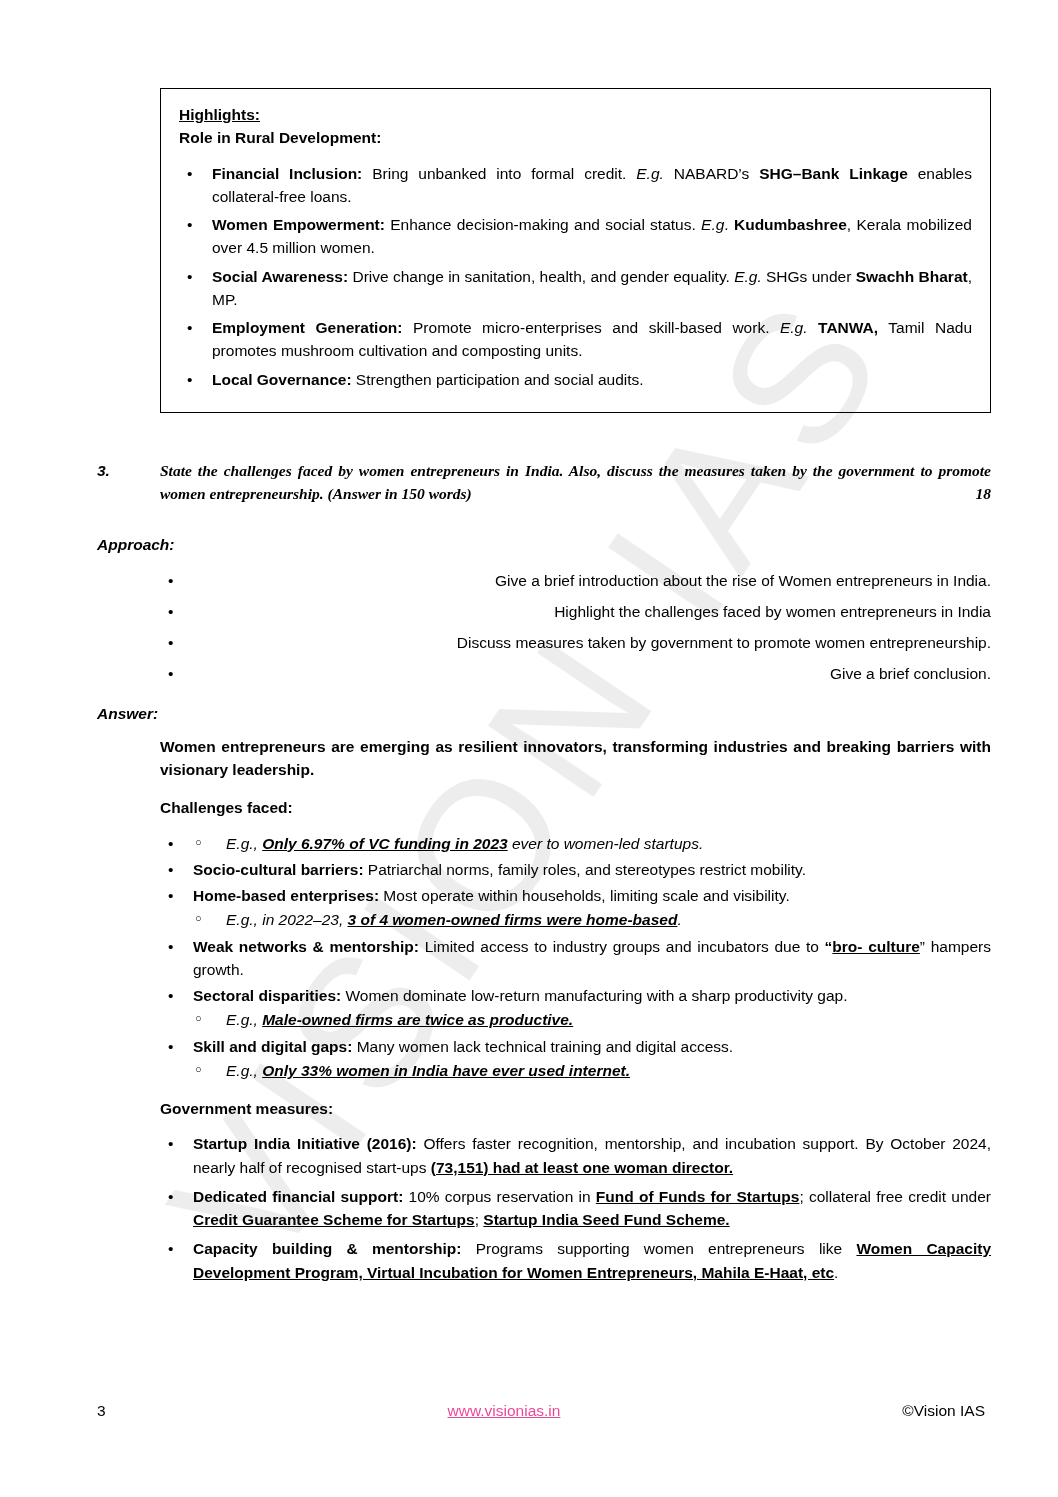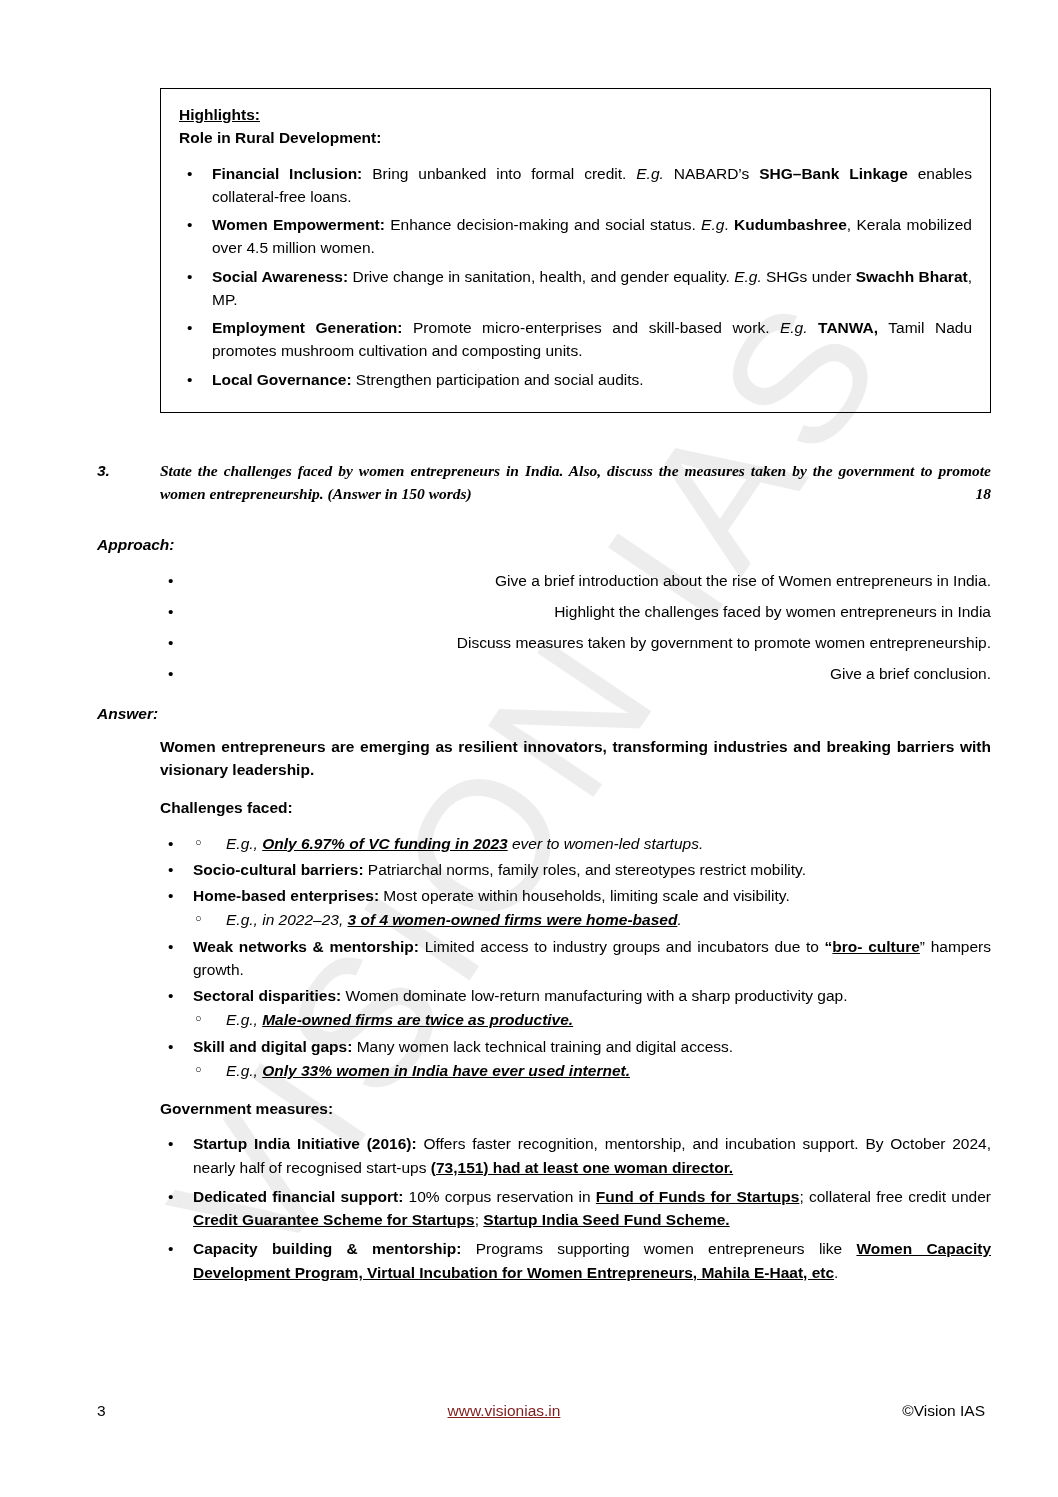--- a/index.html
+++ b/index.html
@@ -51,21 +51,21 @@
   
   .b { font-weight:700; }
   .i { font-style:italic; }
   .u { text-decoration:underline; }
 
   
   .footer {
     position:absolute; left:97px; right:73px; top:1402px; z-index:1;
     display:flex; justify-content:space-between; align-items:center;
   }
-  .footer-link { color:#7f1d1d; text-decoration:underline; cursor:pointer; }
+  .footer-link { color:#ec4899; text-decoration:underline; cursor:pointer; }
 </style>
 </head>
 <body>
 
 <div class="page">
   <div class="watermark">VISION IAS</div>
 
   <div class="content">
 
     <div class="hl-box indent">

